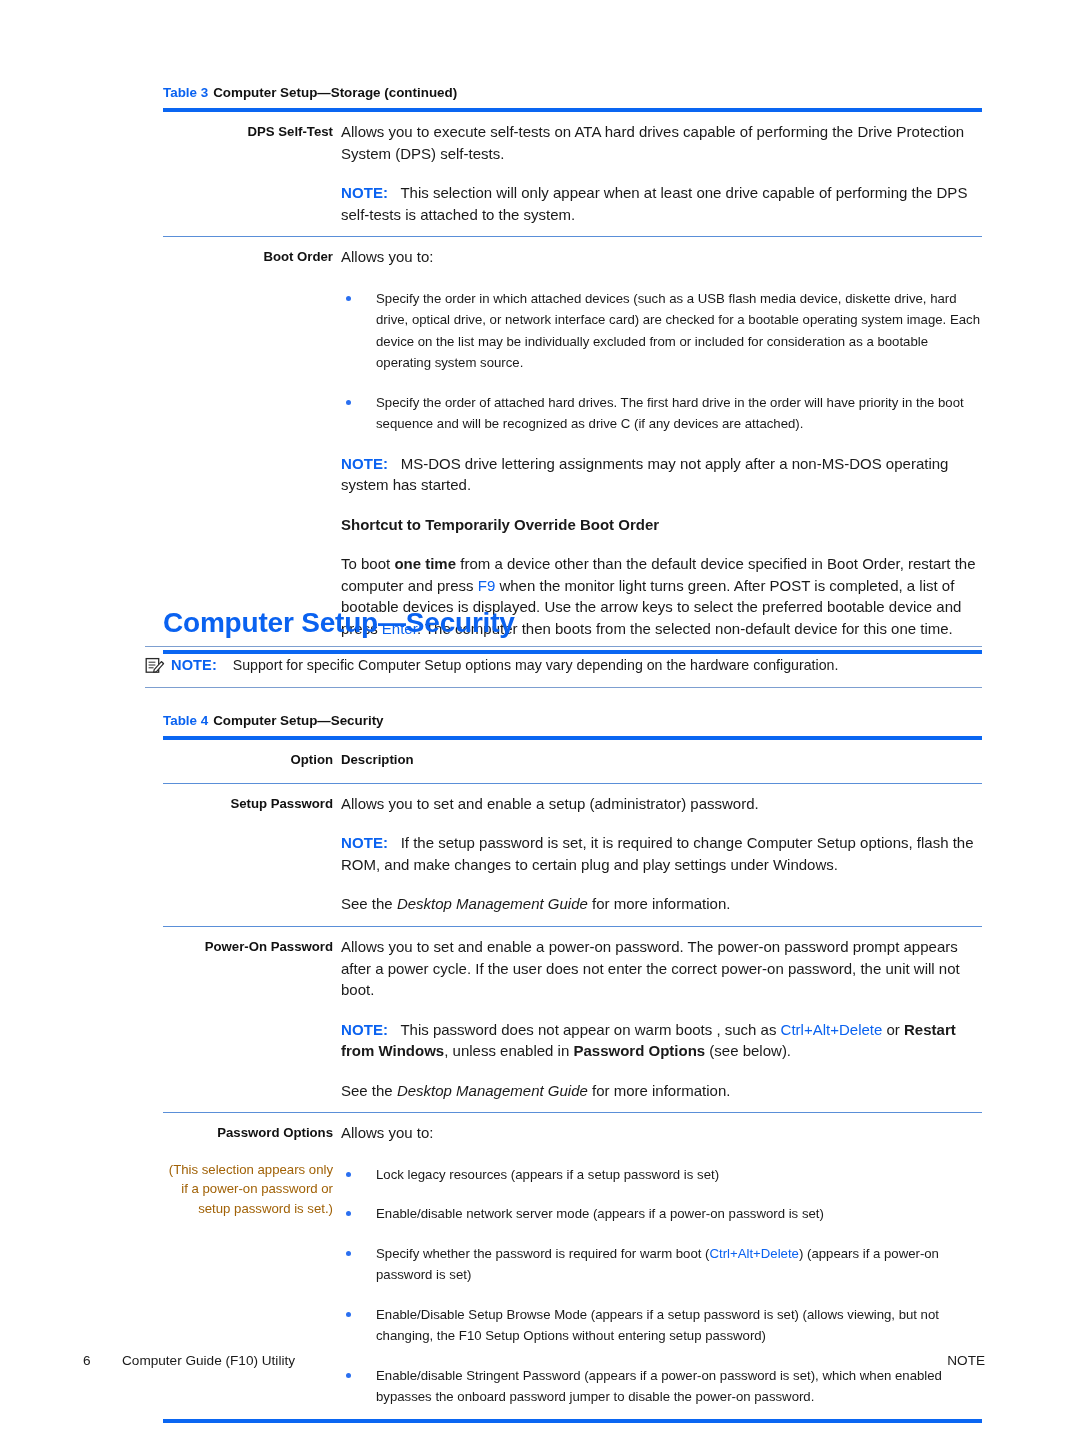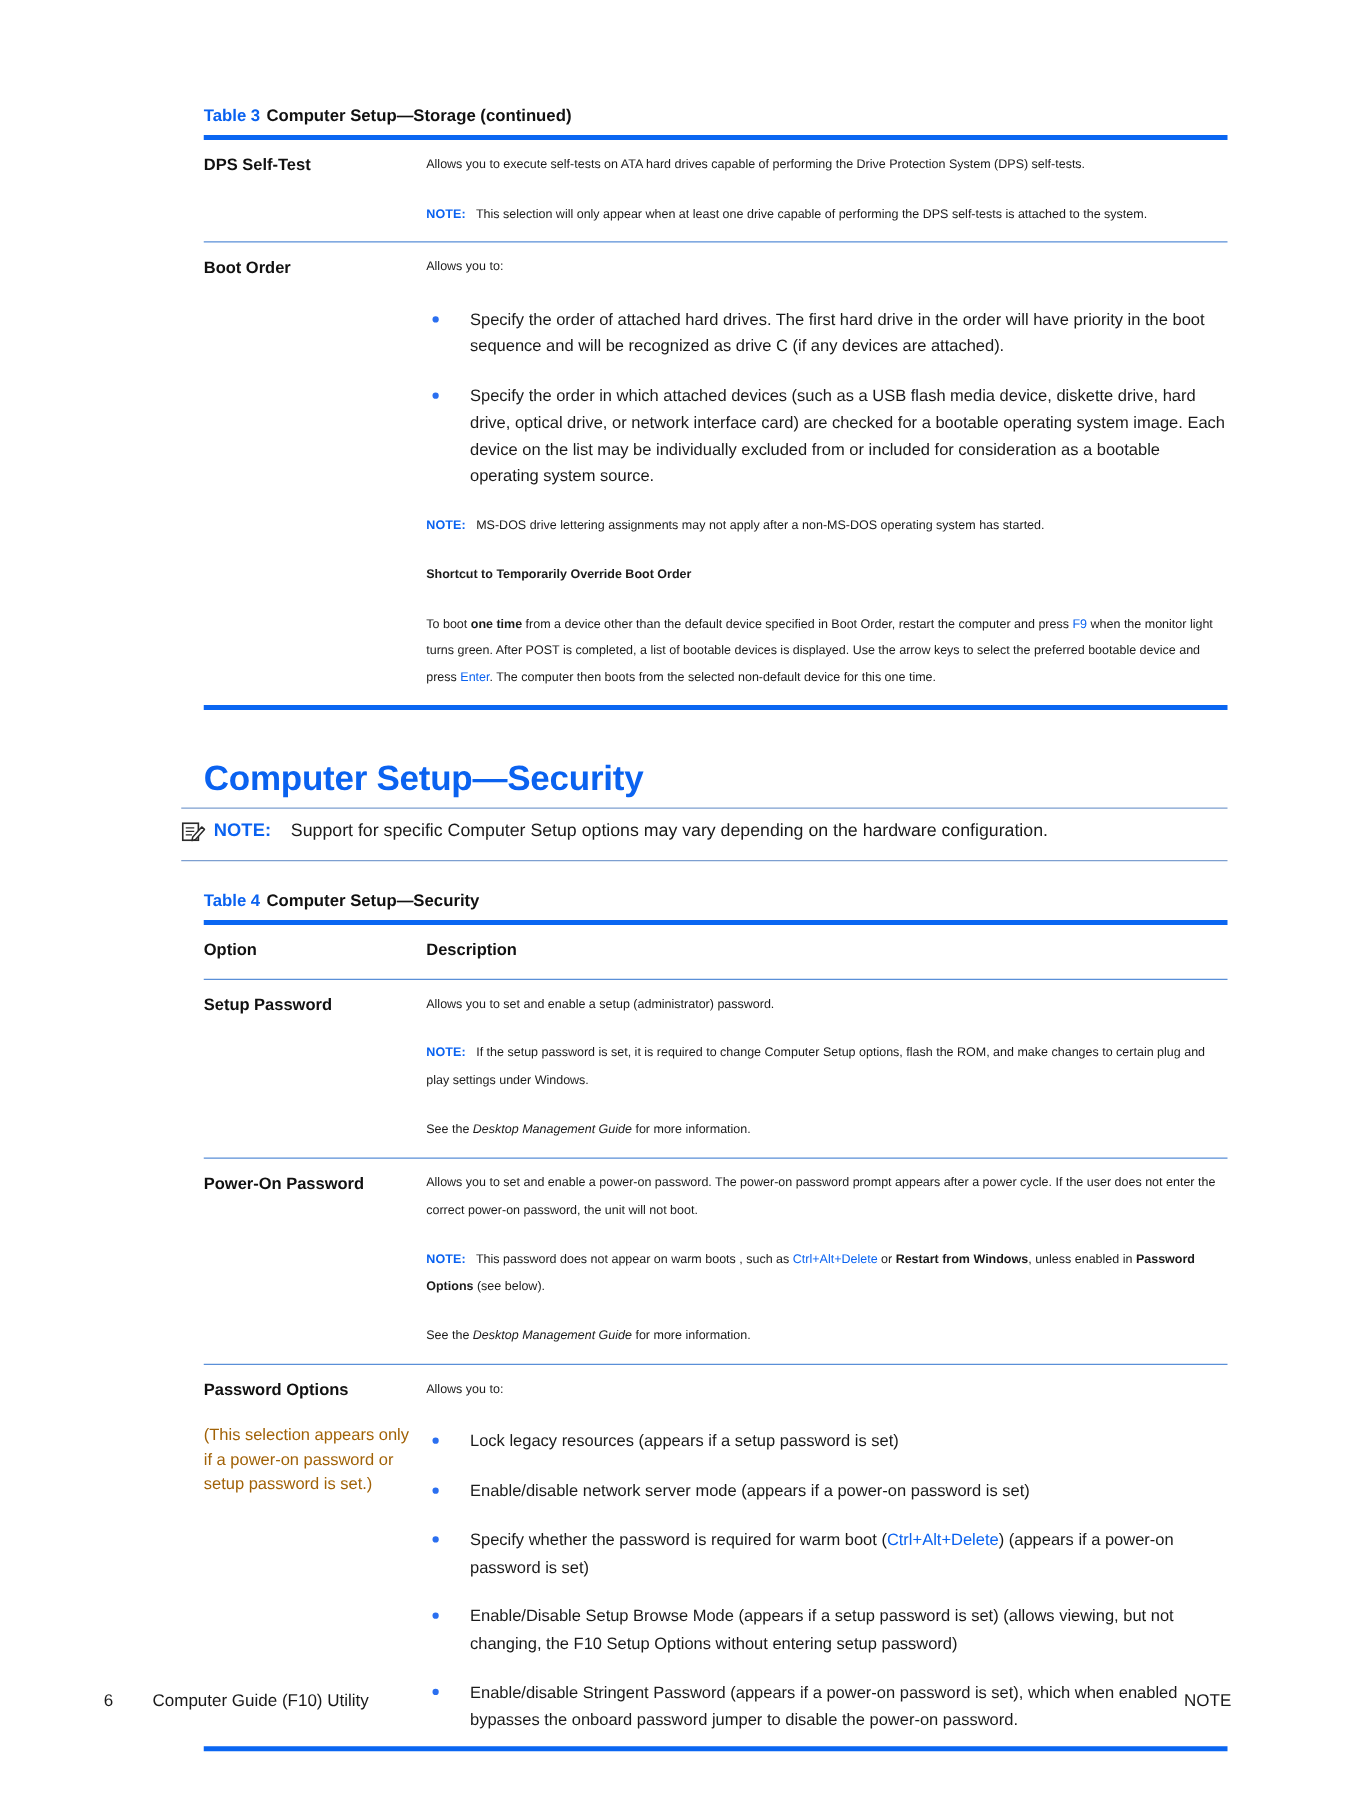--- a/index.html
+++ b/index.html
@@ -17,21 +17,21 @@
   }
   .page {
     position: absolute;
     left: 0; top: 0;
     width: 892px;
     height: 1437px;
   }
 
   
   .body-text {
-    font-size: 10px;
+    font-size: 15px;
     line-height: 21.5px;
     color: #1a1a1a;
   }
   .blue { color: #0a62f0; }
   .note-kw {
     color: #0a62f0;
     font-weight: bold;
     letter-spacing: 0.1px;
   }
   .bold { font-weight: bold; }
@@ -72,20 +72,21 @@
   }
   .row {
     display: flex;
     align-items: flex-start;
   }
   .col-opt {
     width: 178px;
     flex: 0 0 178px;
     padding-right: 8px;
     box-sizing: border-box;
+    text-align: right;
   }
   .col-desc {
     flex: 1 1 auto;
     min-width: 0;
   }
   .cell-pad {
     padding-top: 9px;
     padding-bottom: 11px;
   }
   .opt-label {
@@ -214,22 +215,22 @@
     <div class="rule-thin"></div>
 
     <div class="row cell-pad">
       <div class="col-opt">
         <div class="opt-label">Boot Order</div>
       </div>
       <div class="col-desc">
         <p class="body-text para" style="margin-bottom:20px;">Allows you to:</p>
 
         <ul class="blist" style="margin-bottom:18px;">
+          <li>Specify the order in which attached devices (such as a USB flash media device, diskette drive, hard drive, optical drive, or network interface card) are checked for a bootable operating system image. Each device on the list may be individually excluded from or included for consideration as a bootable operating system source.</li>
           <li>Specify the order of attached hard drives. The first hard drive in the order will have priority in the boot sequence and will be recognized as drive C (if any devices are attached).</li>
-          <li>Specify the order in which attached devices (such as a USB flash media device, diskette drive, hard drive, optical drive, or network interface card) are checked for a bootable operating system image. Each device on the list may be individually excluded from or included for consideration as a bootable operating system source.</li>
         </ul>
 
         <p class="body-text para">
           <span class="note-kw">NOTE:</span><span>&nbsp;&nbsp; </span><span>MS-DOS drive lettering assignments may not apply after a non-MS-DOS operating system has started.</span>
         </p>
 
         <p class="body-text para bold">Shortcut to Temporarily Override Boot Order</p>
 
         <p class="body-text para"><span>To boot </span><span class="bold">one time</span><span> from a device other than the default device specified in Boot Order, restart the computer and press </span><span class="blue">F9</span><span> when the monitor light turns green. After POST is completed, a list of bootable devices is displayed. Use the arrow keys to select the preferred bootable device and press </span><span class="blue">Enter</span><span>. The computer then boots from the selected non-default device for this one time.</span></p>
       </div>

